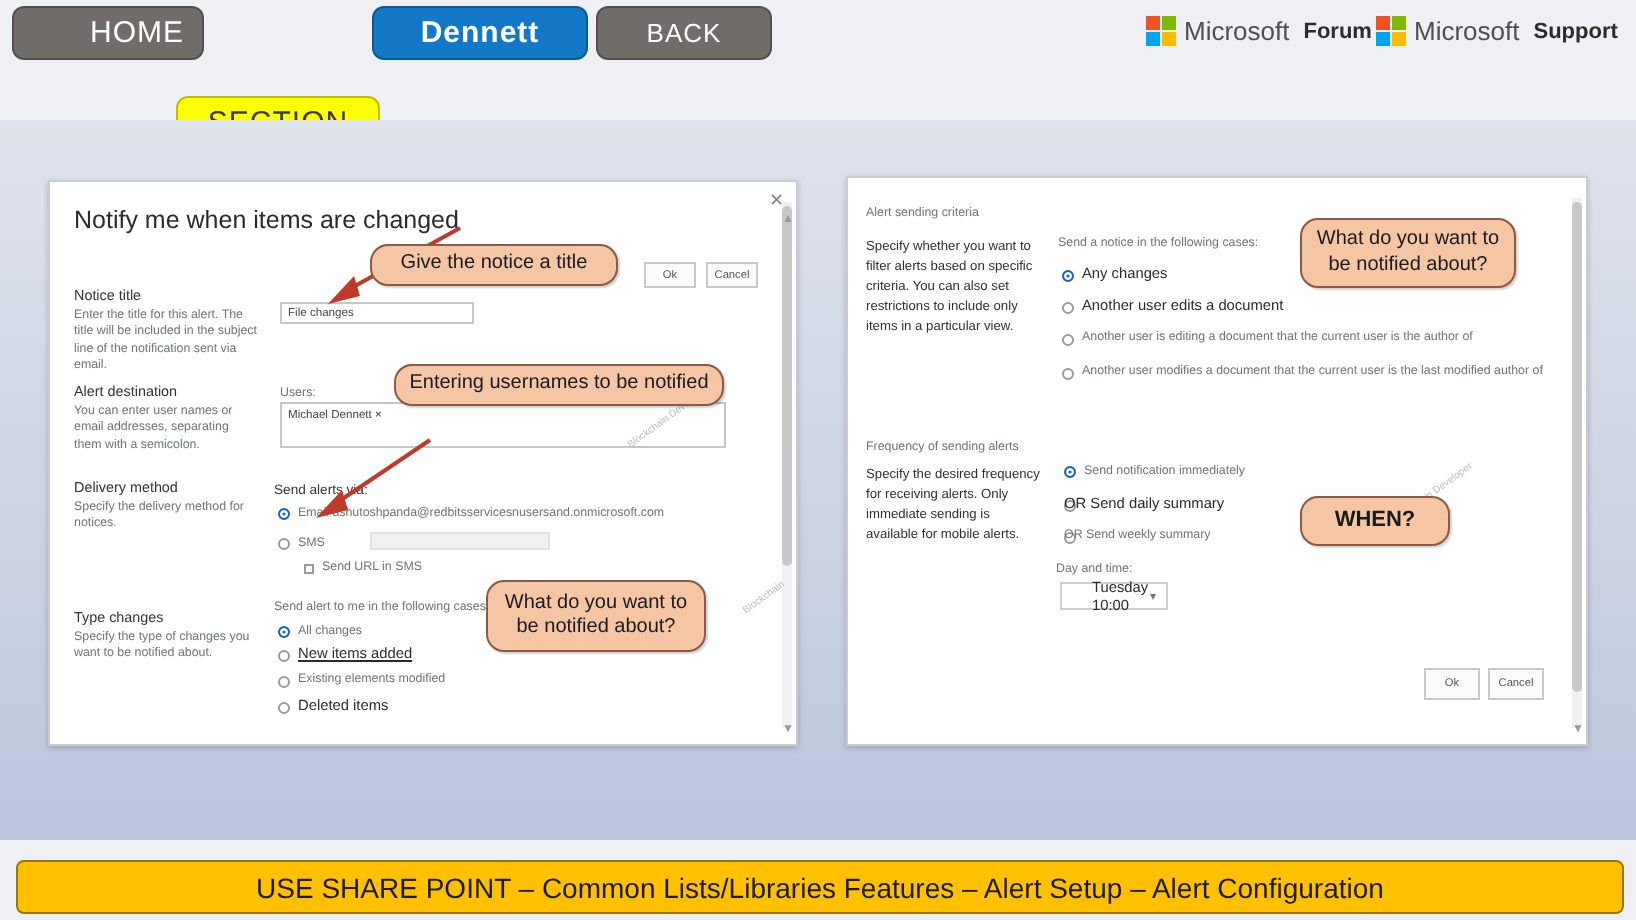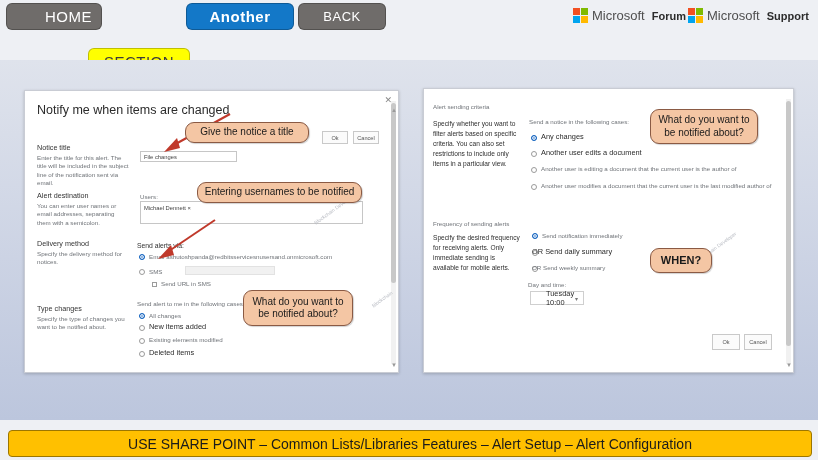--- a/index.html
+++ b/index.html
@@ -95,21 +95,21 @@
           font-size:14px;color:#1b1b1b;}
 </style>
 </head>
 <body>
 
 <div class="slide">
 
   <div class="navbar">
     <div class="navbtn nav-home">HOME</div>
     <div class="navbtn nav-section">SECTION</div>
-    <div class="navbtn nav-topics">Another</div>
+    <div class="navbtn nav-topics">Dennett</div>
     <div class="navbtn nav-back">BACK</div>
 
     <div class="mslogo ms-forum">
       <span class="msgrid">
           <i></i>
           <i></i>
           <i></i>
           <i></i>
         </span>
       <span class="ms-word">Microsoft</span>
@@ -169,21 +169,21 @@
 
     <div class="lbl-h" style="left:12px;top:213px;">Type changes</div>
     <div class="lbl blur" style="left:12px;top:224px;width:92px;">Specify the type of changes you want to be notified about.</div>
 
     <div class="lbl blur" style="left:112px;top:209px;">Send alert to me in the following cases:</div>
 
     <span class="radio on" style="left:114px;top:222px;"></span>
     <div class="lbl blur" style="left:124px;top:221px;">All changes</div>
 
     <span class="radio" style="left:114px;top:234px;"></span>
-    <div class="lbl-big" style="left:124px;top:229px;">New items added</div>
+    <div class="lbl-big" style="left:124px;top:229px;text-decoration:underline;">New items added</div>
 
     <span class="radio" style="left:114px;top:247px;"></span>
     <div class="lbl blur" style="left:124px;top:245px;">Existing elements modified</div>
 
     <span class="radio" style="left:114px;top:260px;"></span>
     <div class="lbl-big" style="left:124px;top:255px;">Deleted items</div>
 
     <div class="btn" style="left:297px;top:40px;width:26px;height:13px;">Ok</div>
     <div class="btn" style="left:328px;top:40px;width:26px;height:13px;">Cancel</div>
 
@@ -248,16 +248,16 @@
     </div>
 
     <div class="btn" style="left:288px;top:245px;width:28px;height:16px;">Ok</div>
     <div class="btn" style="left:320px;top:245px;width:28px;height:16px;">Cancel</div>
 
     <div class="wm" style="left:268px;top:155px;">Blockchain Developer</div>
   </div>
 
   <div class="callout" style="left:650px;top:109px;width:108px;height:35px;white-space:pre-line;">What do you want to
 be notified about?</div>
-  <div class="callout" style="left:650px;top:248px;width:62px;height:25px;font-weight:bold;font-size:11px;">WHEN?</div>
+  <div class="callout" style="left:650px;top:248px;width:75px;height:25px;font-weight:bold;font-size:11px;">WHEN?</div>
 
   <div class="banner">USE SHARE POINT – Common Lists/Libraries Features – Alert Setup – Alert Configuration</div>
 </div>
 
 </body></html>

